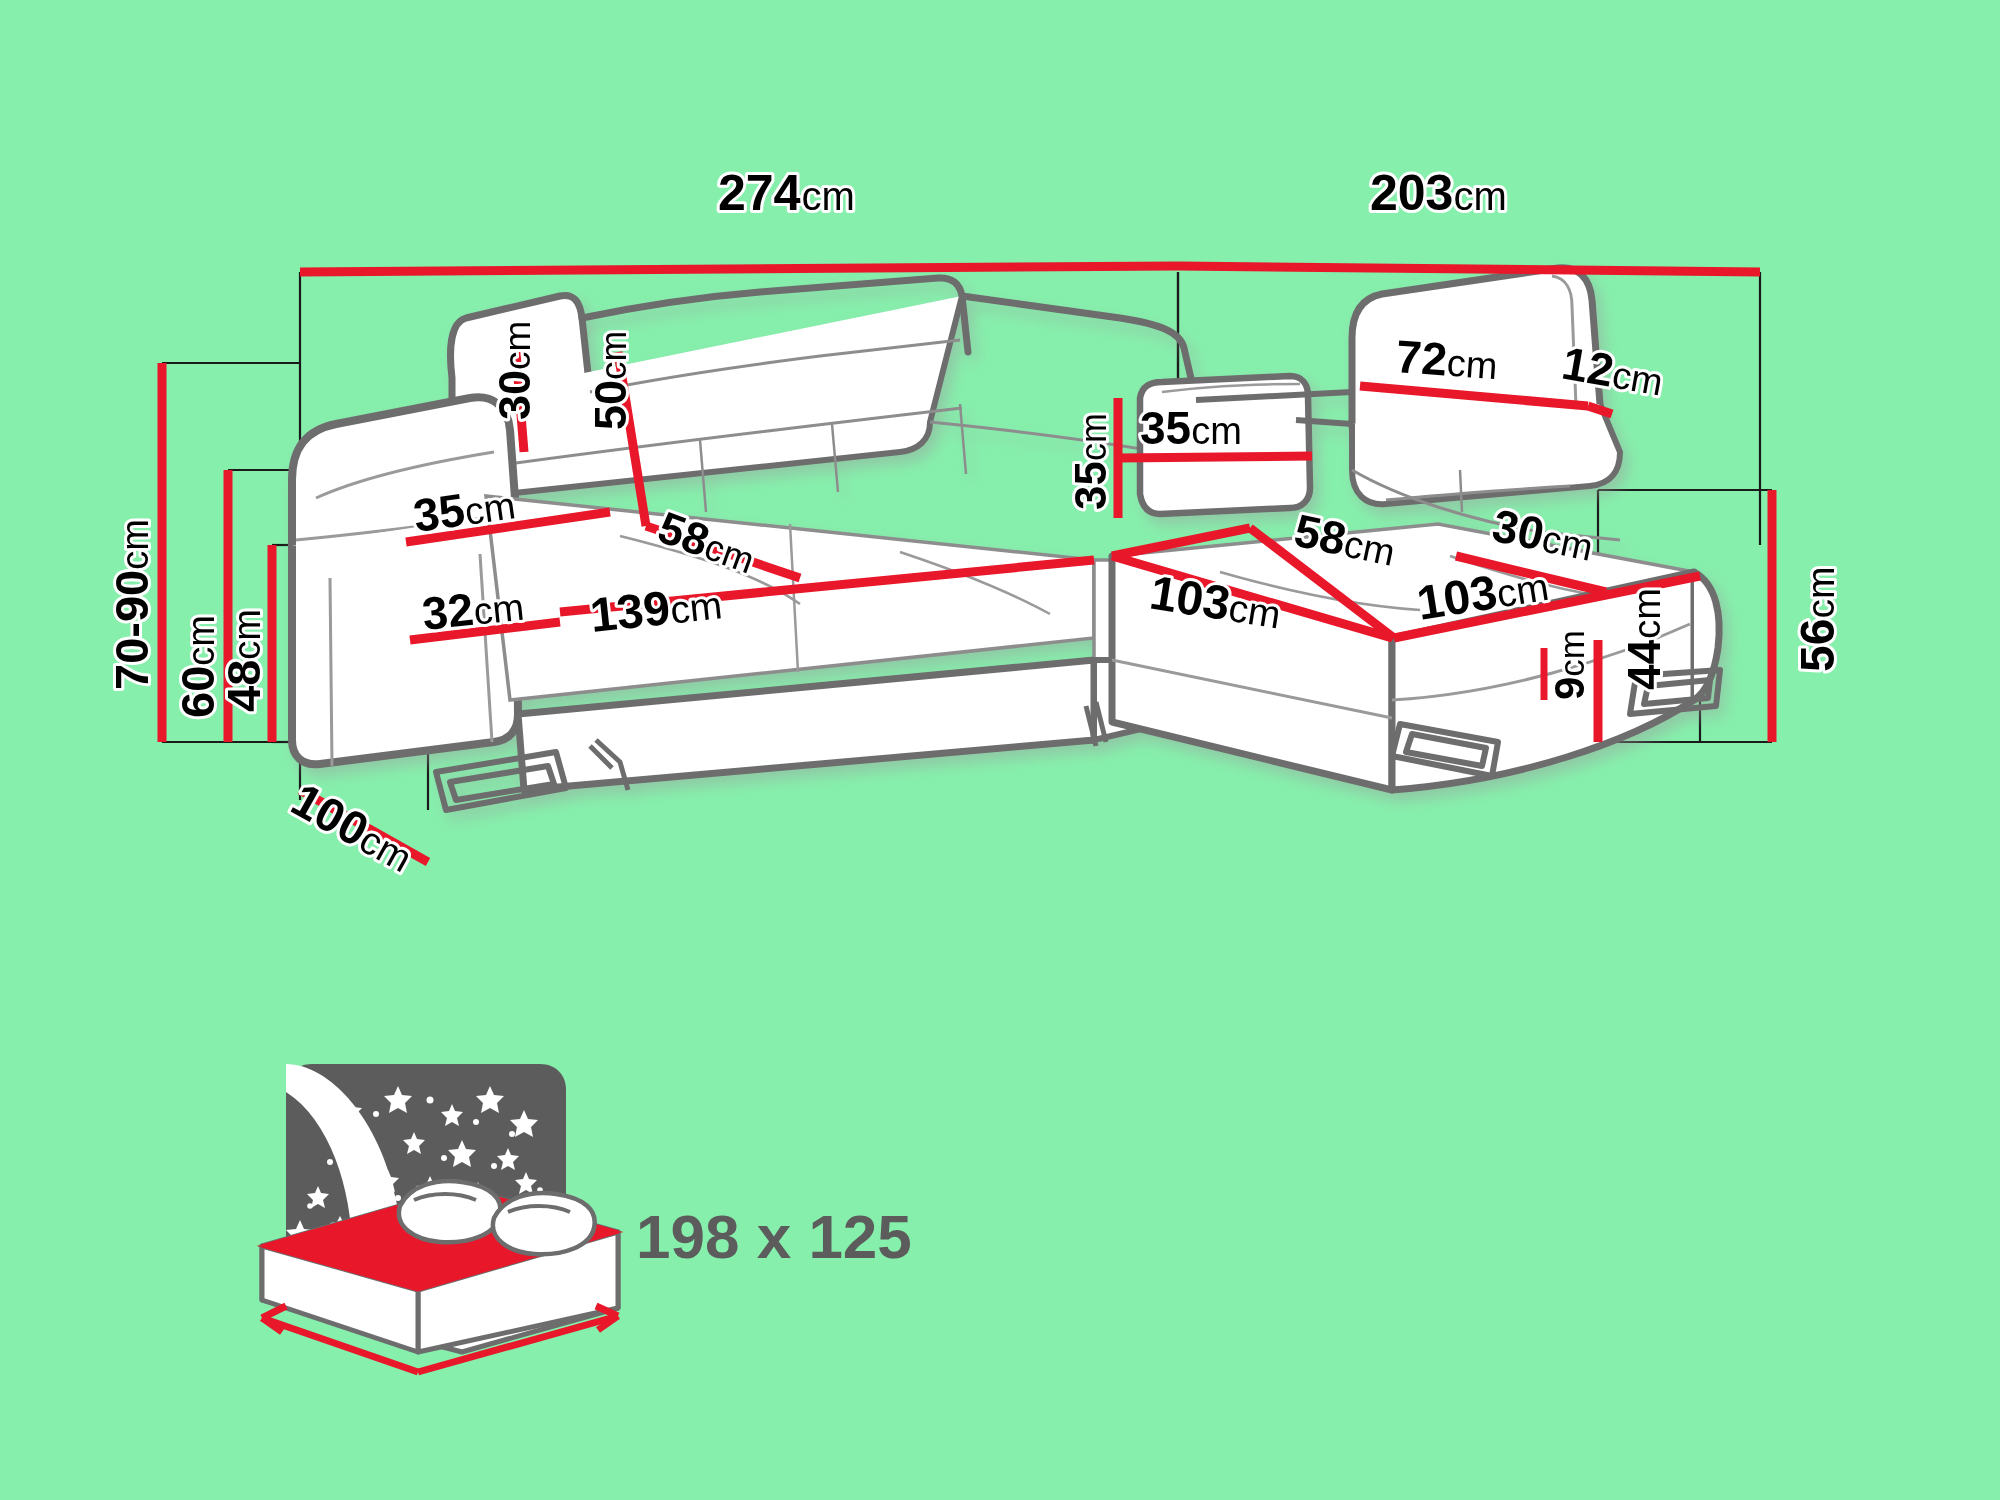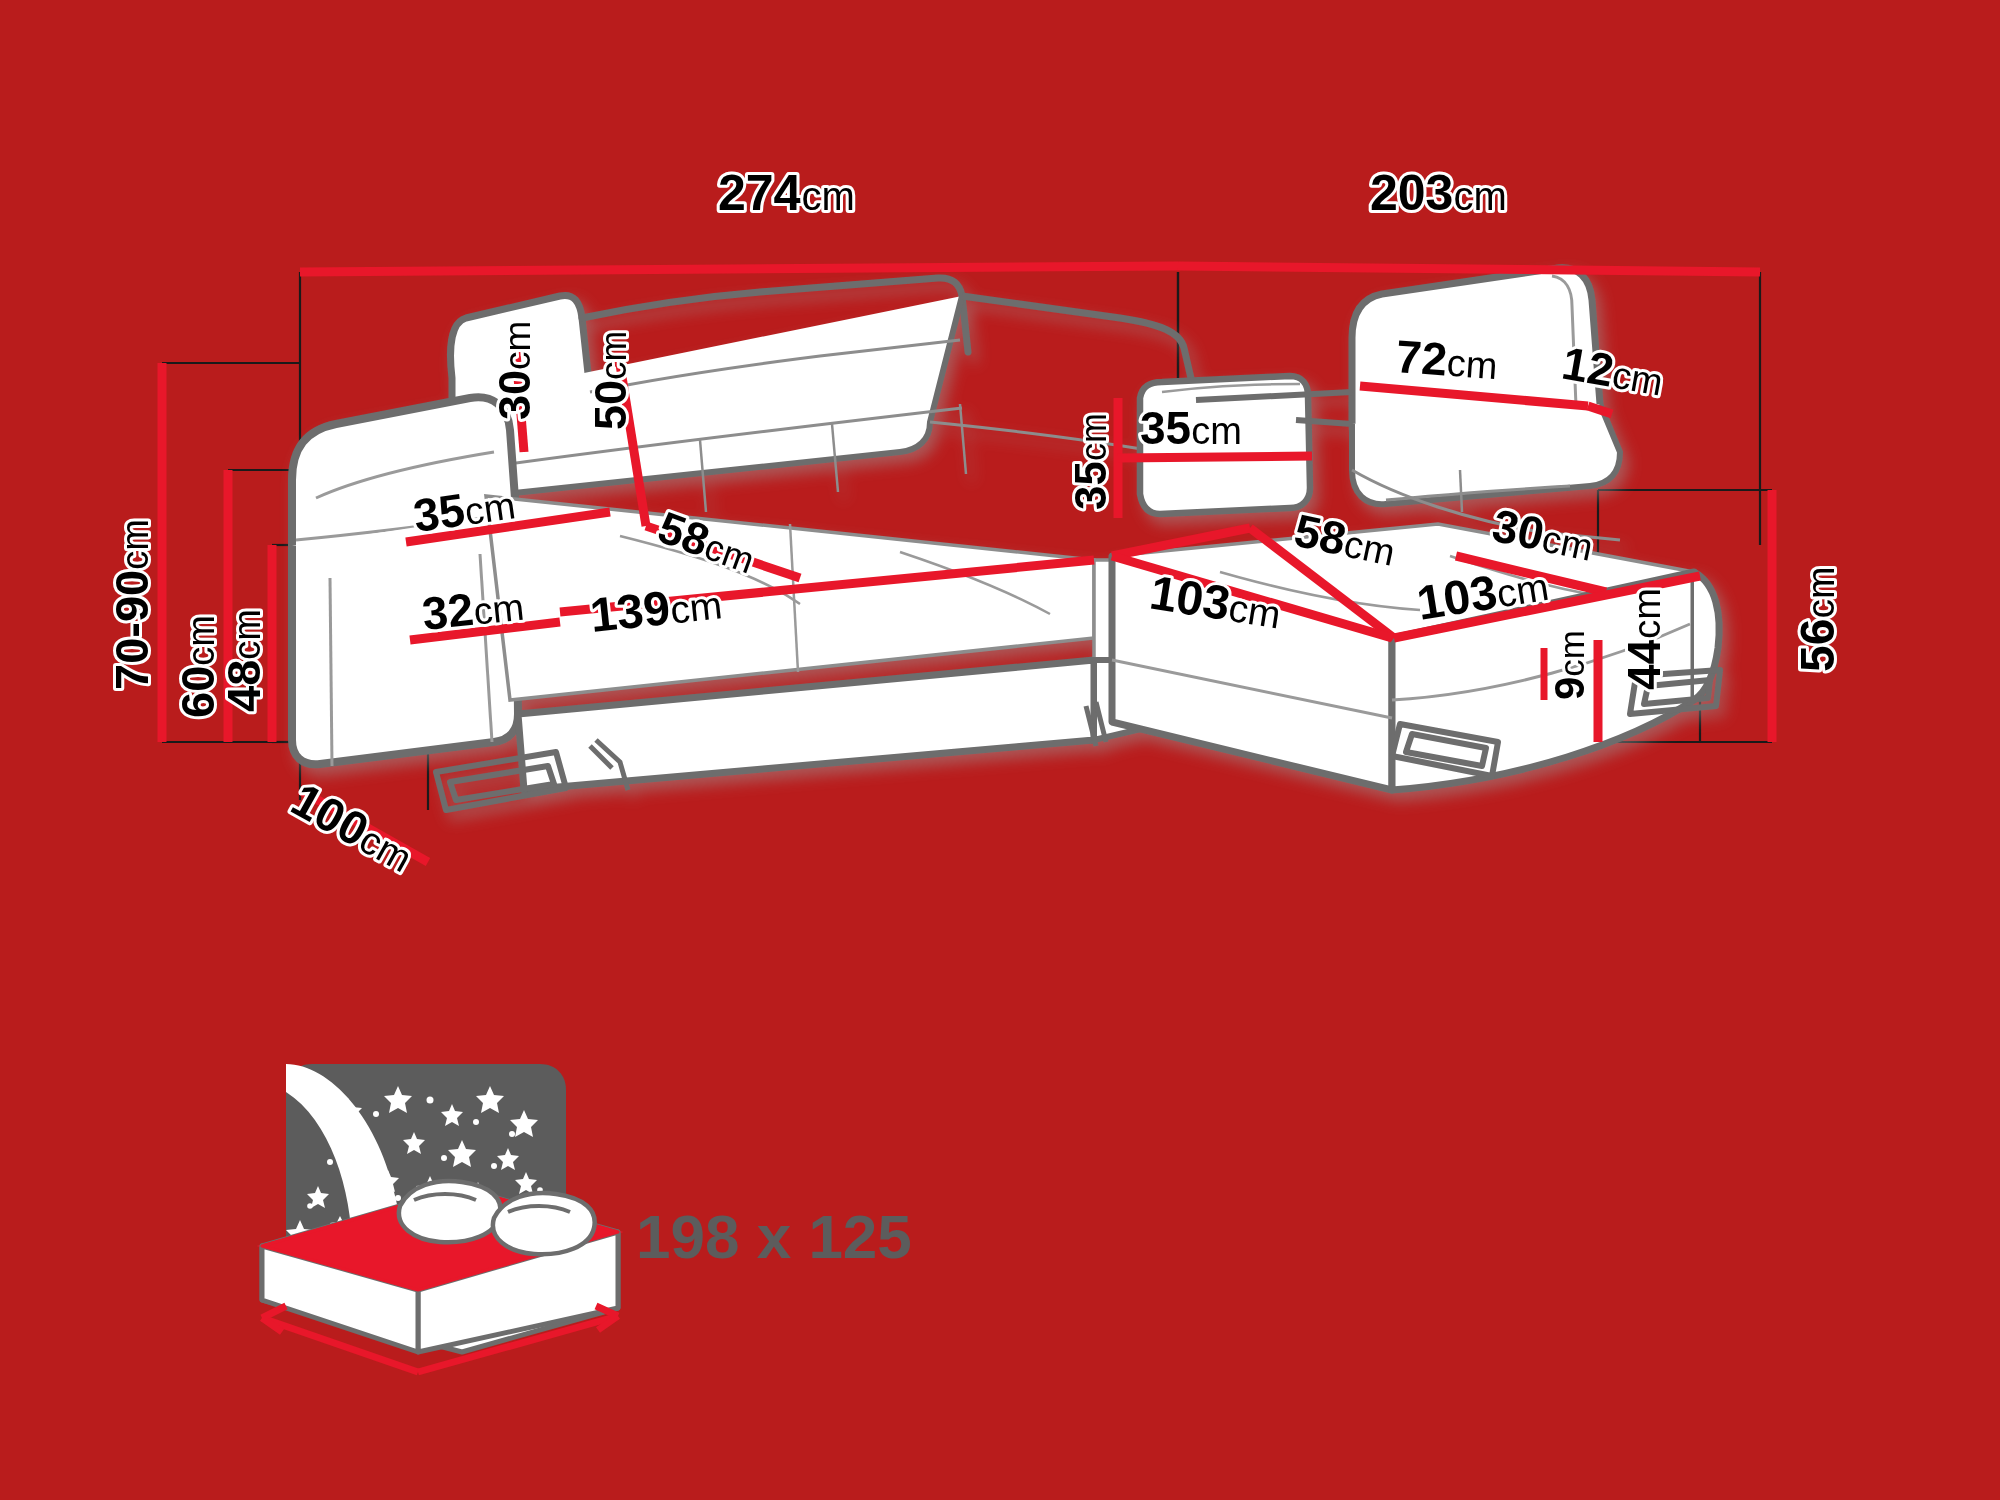--- a/index.html
+++ b/index.html
@@ -1,17 +1,17 @@
 <!DOCTYPE html>
 <html><head>
 <meta charset="utf-8">
 <style>
   html,body{margin:0;padding:0;background:#ffffff;}
   body{width:2000px;height:1500px;font-family:"Liberation Sans",sans-serif;overflow:hidden;}
-  #stage{position:relative;width:2000px;height:1500px;background:#b91c1c;}
+  #stage{position:relative;width:2000px;height:1500px;background:#86efac;}
   svg{display:block;}
   .dimtext{
     font-family:"Liberation Sans",sans-serif;
     font-weight:bold;
     fill:#000;
     paint-order:stroke;
     stroke:#ffffff;
     stroke-width:6px;
     stroke-linejoin:round;
   }

